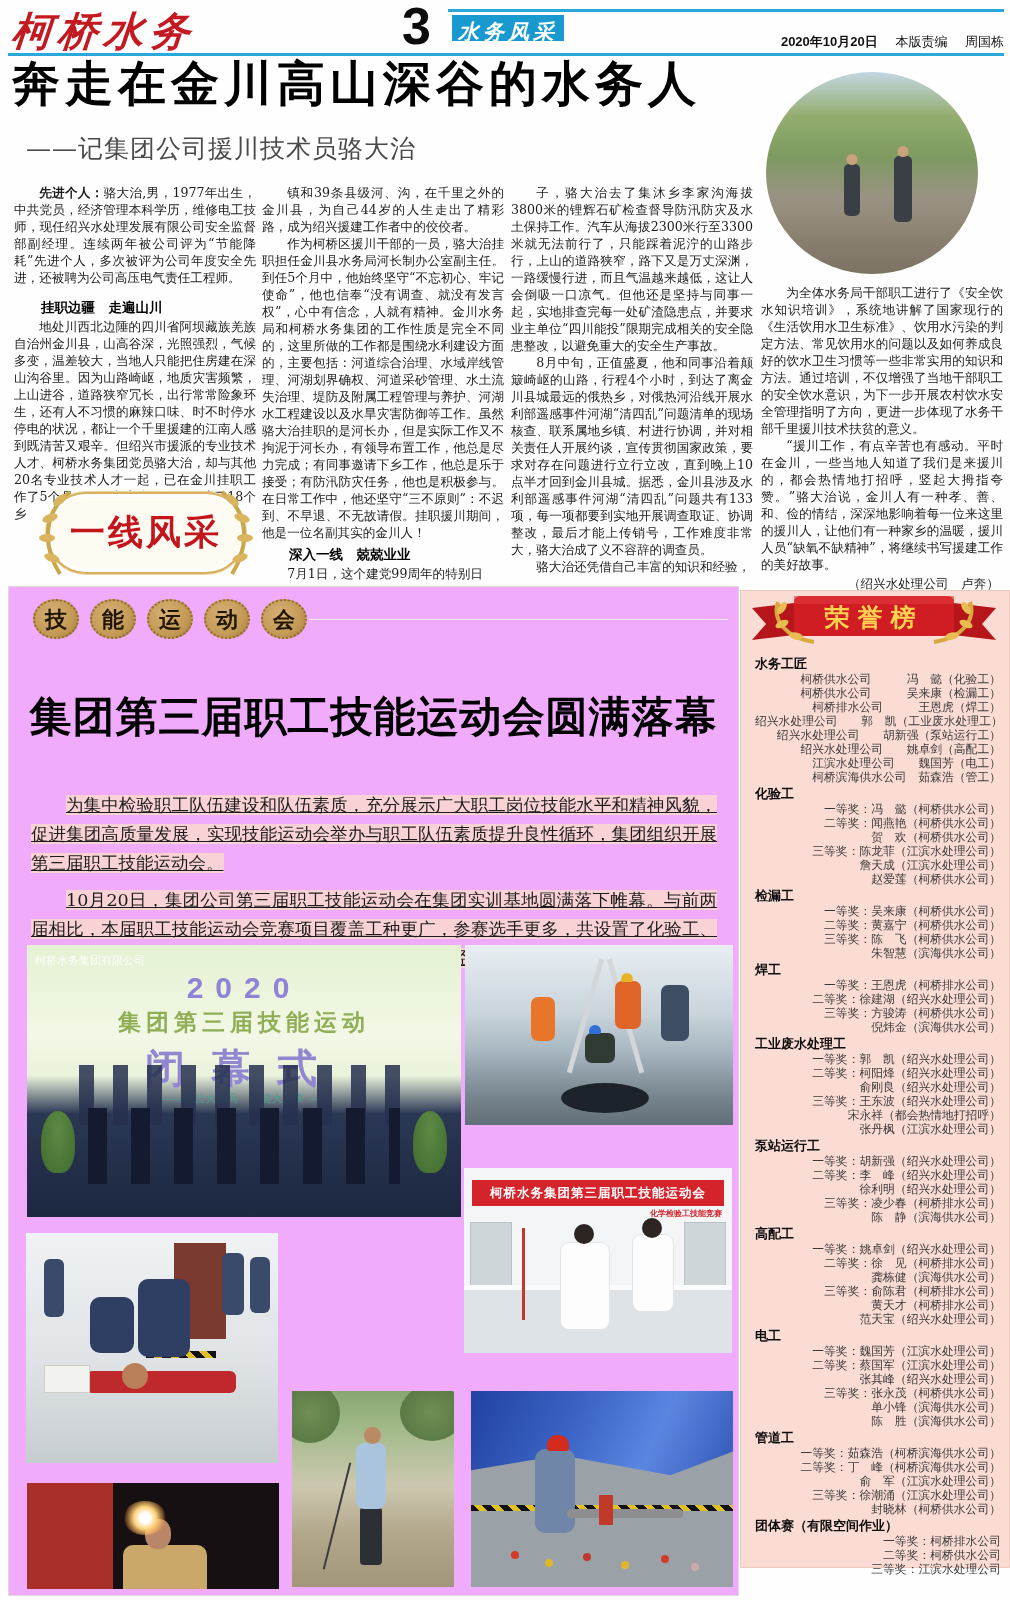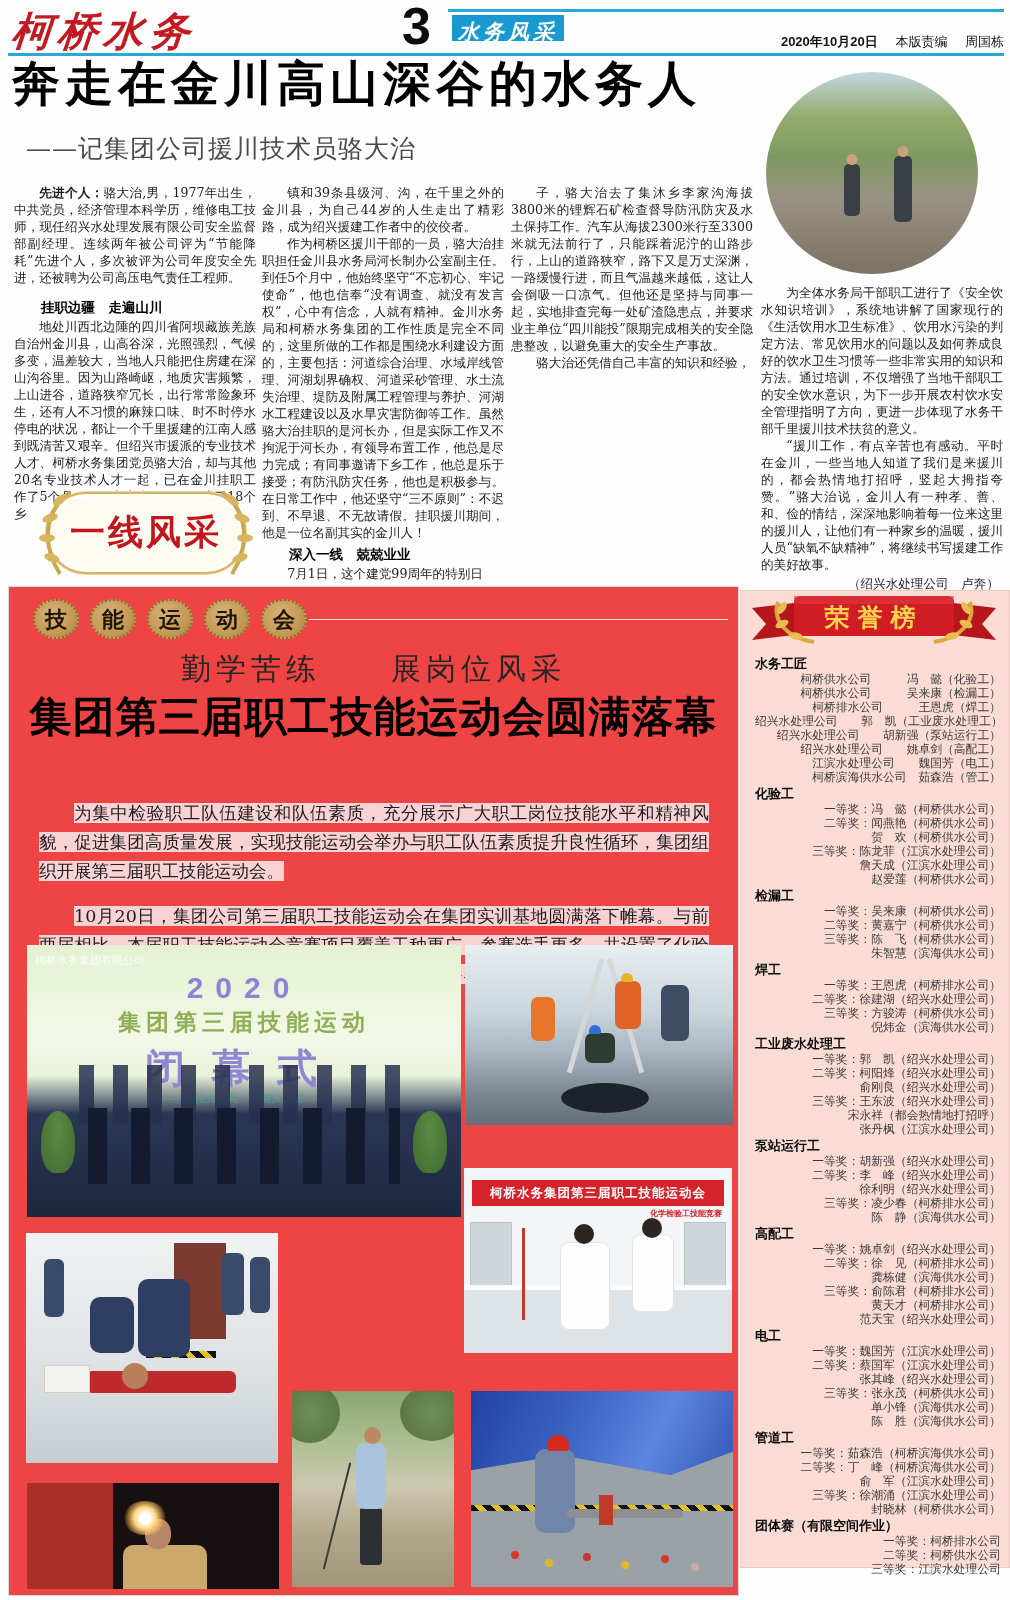--- a/index.html
+++ b/index.html
@@ -45,34 +45,34 @@
   
   .front-badge{left:46px;top:492px;width:196px;height:78px;background:#fdfbf2;border:2px solid #d9b05e;
      border-radius:40px;box-shadow:inset 0 0 0 3px #fff,0 0 0 1px #e9d6a6;text-align:center;}
   .front-badge .txt{font-size:35px;font-weight:900;color:#c2151c;letter-spacing:3px;line-height:76px;
      font-family:"Liberation Sans",sans-serif;}
   .laurel{position:absolute;top:-8px;width:54px;height:94px;}
   .laurel.l{left:-18px;}
   .laurel.r{right:-18px;transform:scaleX(-1);}
 
   
-  .s2box{left:8px;top:586px;width:729px;height:1008px;border:1px solid #dadada;background:#ef4444;}
+  .s2box{left:8px;top:586px;width:729px;height:1008px;border:1px solid #dadada;background:#f0abfc;}
   .ovals{position:absolute;left:24px;top:12px;}
   .oval{display:inline-block;width:42px;height:36px;margin-right:11px;border-radius:50%;
         background:radial-gradient(circle at 40% 35%,#d7b077,#c49a55 60%,#a97f3e);
         border:2px dotted #8d6c2e;color:#201500;font-size:22px;font-weight:bold;text-align:center;
         line-height:36px;font-family:"DejaVu Serif",serif;}
   .hairline{position:absolute;left:300px;right:10px;top:32px;height:1px;background:#ececec;}
   .kicker{position:absolute;left:0;top:62px;width:100%;text-align:center;font-size:30px;color:#262626;
           letter-spacing:5px;}
   .headline2{position:absolute;left:0;top:102px;width:100%;text-align:center;font-size:42px;font-weight:900;
           color:#000;letter-spacing:1px;font-family:"Liberation Sans",sans-serif;}
   .a2paras{position:absolute;left:14px;top:196px;width:702px;font-size:17.5px;line-height:29px;
           text-align:justify;}
-  .a2paras p{margin:16px;text-indent:2em;}
+  .a2paras p{margin:8px;text-indent:2em;text-decoration:underline;}
   .hl{background:#f9d2d5;}
 
   
   .photo{position:absolute;overflow:hidden;}
   .ph1{left:18px;top:358px;width:434px;height:272px;
        background:linear-gradient(180deg,#e4f1d2 0%,#f2f8e6 34%,#e9f2da 48%,#2b3854 62%,#1c2740 100%);}
   .ph1 .wm{position:absolute;left:8px;top:8px;font-size:11px;color:rgba(255,255,255,.85);}
   .ph1 .y{position:absolute;left:0;top:26px;width:100%;text-align:center;font-size:30px;font-weight:900;
           color:#8f83d6;letter-spacing:12px;font-family:"Liberation Sans",sans-serif;}
   .ph1 .l2{position:absolute;left:0;top:62px;width:100%;text-align:center;font-size:23px;font-weight:bold;
@@ -203,20 +203,21 @@
 
   <div class="abs col c2">
     <p>镇和39条县级河、沟，在千里之外的金川县，为自己44岁的人生走出了精彩路，成为绍兴援建工作者中的佼佼者。</p>
     <p>作为柯桥区援川干部的一员，骆大治挂职担任金川县水务局河长制办公室副主任。到任5个月中，他始终坚守“不忘初心、牢记使命”，他也信奉“没有调查、就没有发言权”，心中有信念，人就有精神。金川水务局和柯桥水务集团的工作性质是完全不同的，这里所做的工作都是围绕水利建设方面的，主要包括：河道综合治理、水域岸线管理、河湖划界确权、河道采砂管理、水土流失治理、堤防及附属工程管理与养护、河湖水工程建设以及水旱灾害防御等工作。虽然骆大治挂职的是河长办，但是实际工作又不拘泥于河长办，有领导布置工作，他总是尽力完成；有同事邀请下乡工作，他总是乐于接受；有防汛防灾任务，他也是积极参与。在日常工作中，他还坚守“三不原则”：不迟到、不早退、不无故请假。挂职援川期间，他是一位名副其实的金川人！</p>
     <div class="subhead">深入一线　兢兢业业</div>
     <p>7月1日，这个建党99周年的特别日</p>
   </div>
 
   <div class="abs col c3">
     <p>子，骆大治去了集沐乡李家沟海拔3800米的锂辉石矿检查督导防汛防灾及水土保持工作。汽车从海拔2300米行至3300米就无法前行了，只能踩着泥泞的山路步行，上山的道路狭窄，路下又是万丈深渊，一路缓慢行进，而且气温越来越低，这让人会倒吸一口凉气。但他还是坚持与同事一起，实地排查完每一处矿渣隐患点，并要求业主单位“四川能投”限期完成相关的安全隐患整改，以避免重大的安全生产事故。</p>
+    <p>8月中旬，正值盛夏，他和同事沿着颠簸崎岖的山路，行程4个小时，到达了离金川县城最远的俄热乡，对俄热河沿线开展水利部遥感事件河湖“清四乱”问题清单的现场核查、联系属地乡镇、村进行协调，并对相关责任人开展约谈，宣传贯彻国家政策，要求对存在问题进行立行立改，直到晚上10点半才回到金川县城。据悉，金川县涉及水利部遥感事件河湖“清四乱”问题共有133项，每一项都要到实地开展调查取证、协调整改，最后才能上传销号，工作难度非常大，骆大治成了义不容辞的调查员。</p>
     <p>骆大治还凭借自己丰富的知识和经验，</p>
   </div>
 
   <div class="abs col c4">
     <p>为全体水务局干部职工进行了《安全饮水知识培训》，系统地讲解了国家现行的《生活饮用水卫生标准》、饮用水污染的判定方法、常见饮用水的问题以及如何养成良好的饮水卫生习惯等一些非常实用的知识和方法。通过培训，不仅增强了当地干部职工的安全饮水意识，为下一步开展农村饮水安全管理指明了方向，更进一步体现了水务干部千里援川技术扶贫的意义。</p>
     <p>“援川工作，有点辛苦也有感动。平时在金川，一些当地人知道了我们是来援川的，都会热情地打招呼，竖起大拇指夸赞。”骆大治说，金川人有一种孝、善、和、俭的情结，深深地影响着每一位来这里的援川人，让他们有一种家乡的温暖，援川人员“缺氧不缺精神”，将继续书写援建工作的美好故事。</p>
     <div class="byline">（绍兴水处理公司　卢奔）</div>
   </div>
 
   <div class="abs front-badge">
@@ -237,21 +238,20 @@
         <ellipse cx="17" cy="52" rx="8" ry="4"></ellipse>
         <ellipse cx="22" cy="72" rx="8" ry="4" transform="rotate(20 22 72)"></ellipse>
       </g>
     </svg>
     <div class="txt">一线风采</div>
   </div>
 
   <div class="abs s2box">
     <div class="hairline"></div>
     <div class="ovals"><span class="oval">技</span><span class="oval">能</span><span class="oval">运</span><span class="oval">动</span><span class="oval">会</span></div>
-    <div class="kicker">勤学苦练　　展岗位风采</div>
     <div class="headline2">集团第三届职工技能运动会圆满落幕</div>
     <div class="a2paras">
       <p><span class="hl">为集中检验职工队伍建设和队伍素质，充分展示广大职工岗位技能水平和精神风貌，促进集团高质量发展，实现技能运动会举办与职工队伍素质提升良性循环，集团组织开展第三届职工技能运动会。</span></p>
       <p><span class="hl">10月20日，集团公司第三届职工技能运动会在集团实训基地圆满落下帷幕。与前两届相比，本届职工技能运动会竞赛项目覆盖工种更广，参赛选手更多，共设置了化验工、检漏工、电工等9个比赛项目，157名选手报名参赛。经过激烈角逐，共计3支队伍，42名选手获得大赛各类奖项。</span></p>
     </div>
 
     <div class="photo ph1">
       <div class="wm">柯桥水务集团有限公司</div>
       <div class="y">2020</div>
       <div class="l2">集团第三届技能运动</div>

